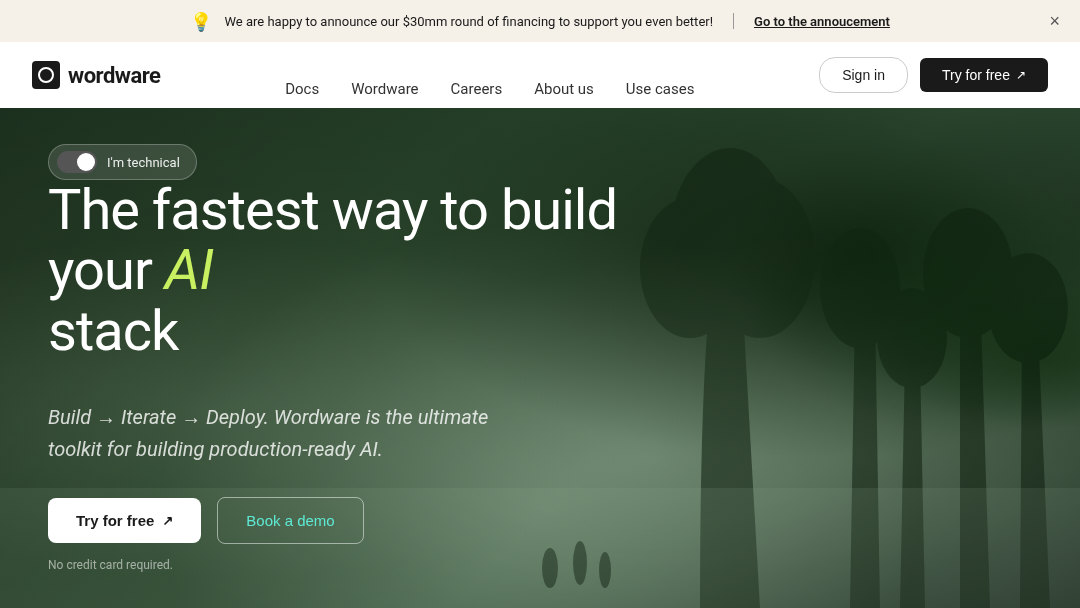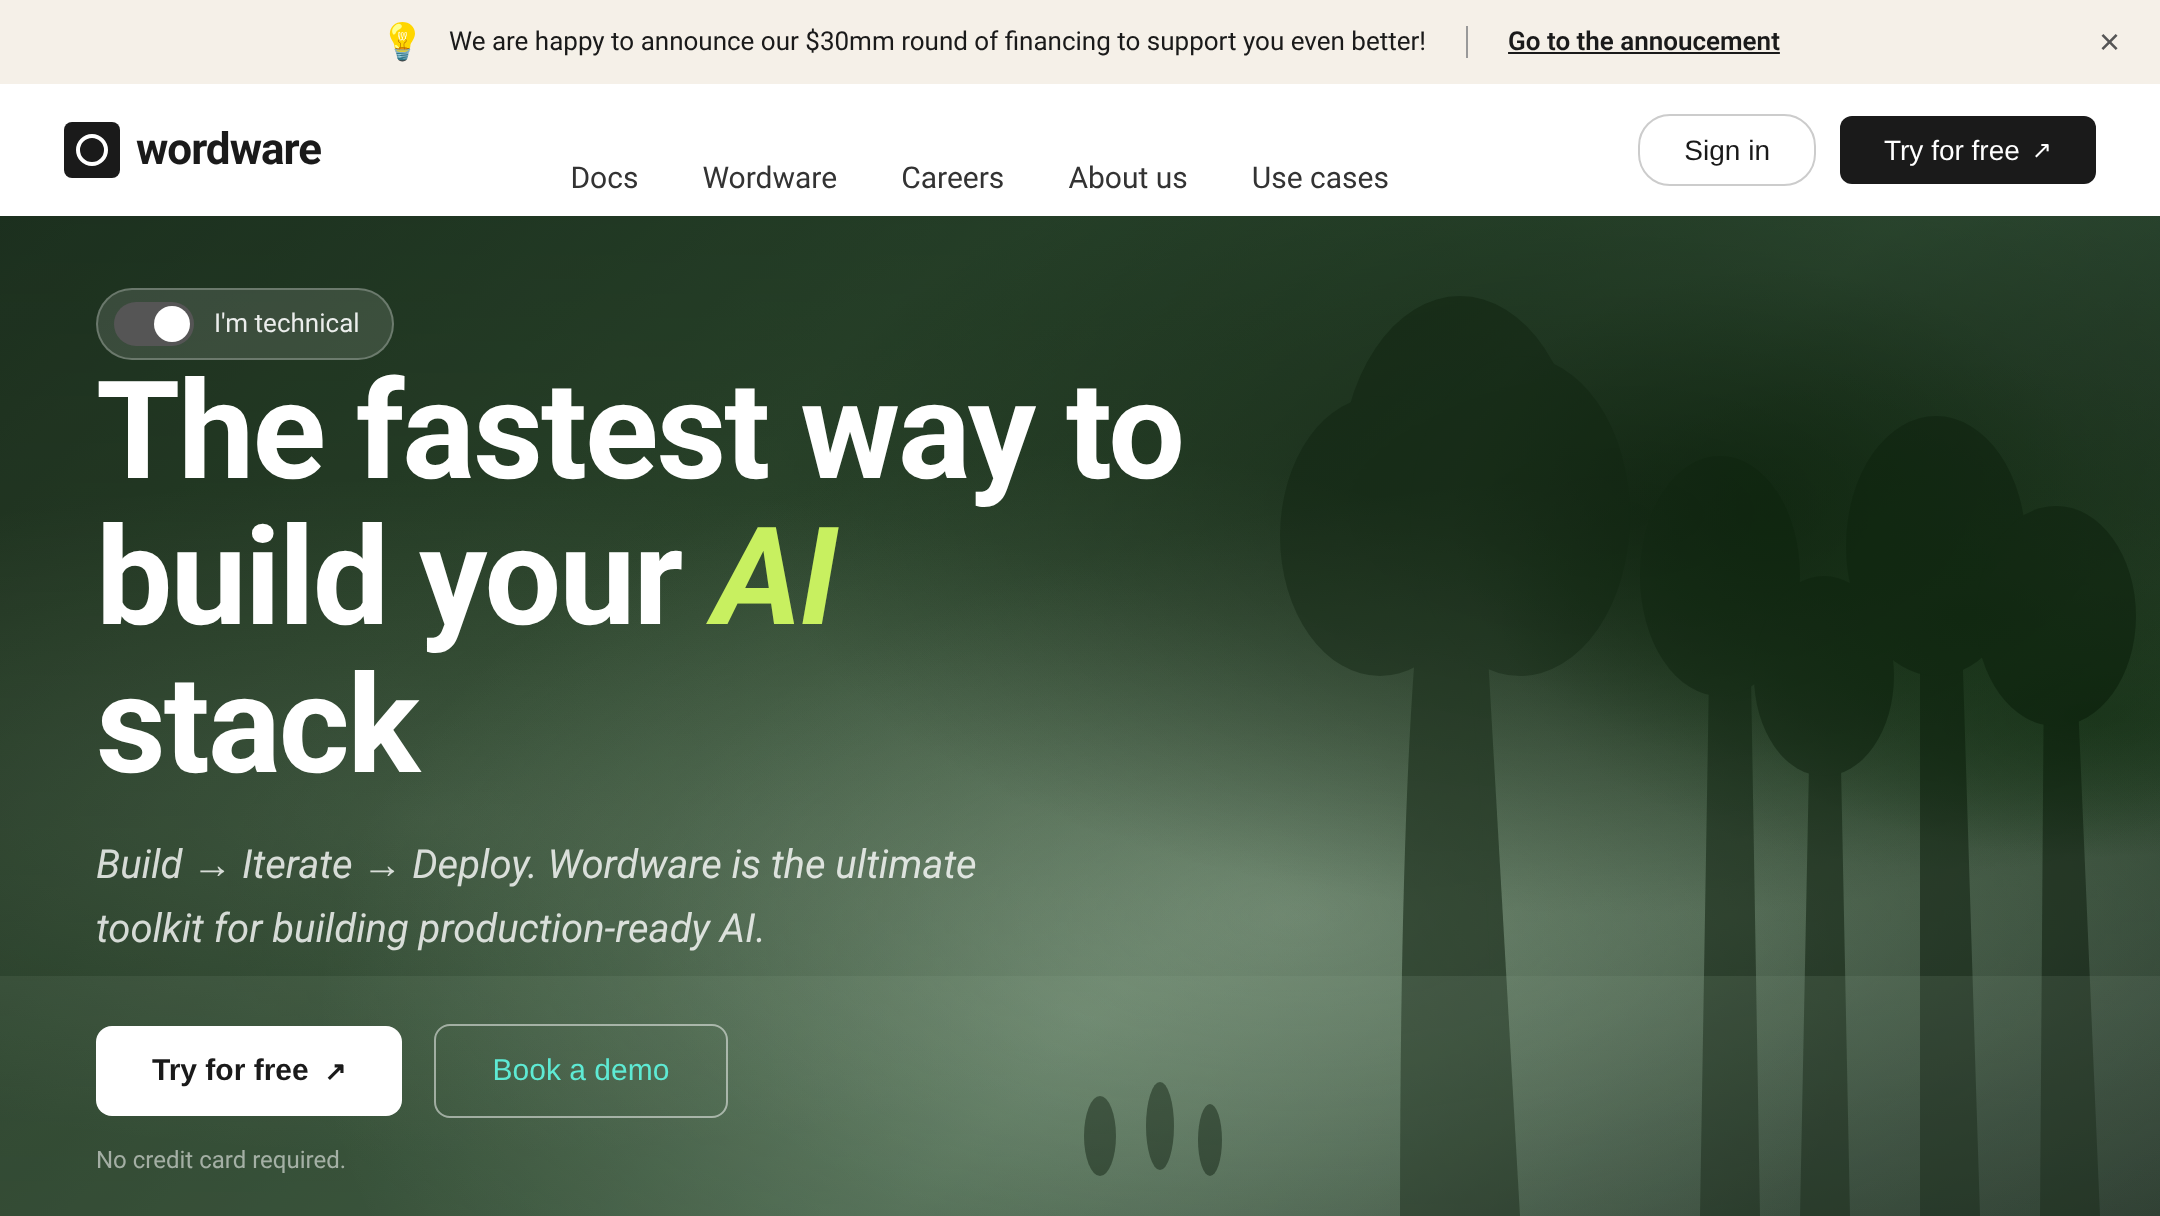--- a/index.html
+++ b/index.html
@@ -213,26 +213,26 @@
     }
 
     .toggle-label {
       font-size: 13px;
       color: rgba(255,255,255,0.9);
       font-weight: 400;
     }
 
     
     .hero-headline {
-      font-size: 68px;
-      font-weight: 700;
+      font-size: 56px;
+      font-weight: 400;
       line-height: 1.08;
       color: #fff;
       max-width: 620px;
-      margin-bottom: 16px;
+      margin-bottom: 40px;
       letter-spacing: -1px;
     }
 
     .headline-normal {
       color: #fff;
     }
 
     .headline-highlight {
       color: #c8f060;
       font-style: italic;

